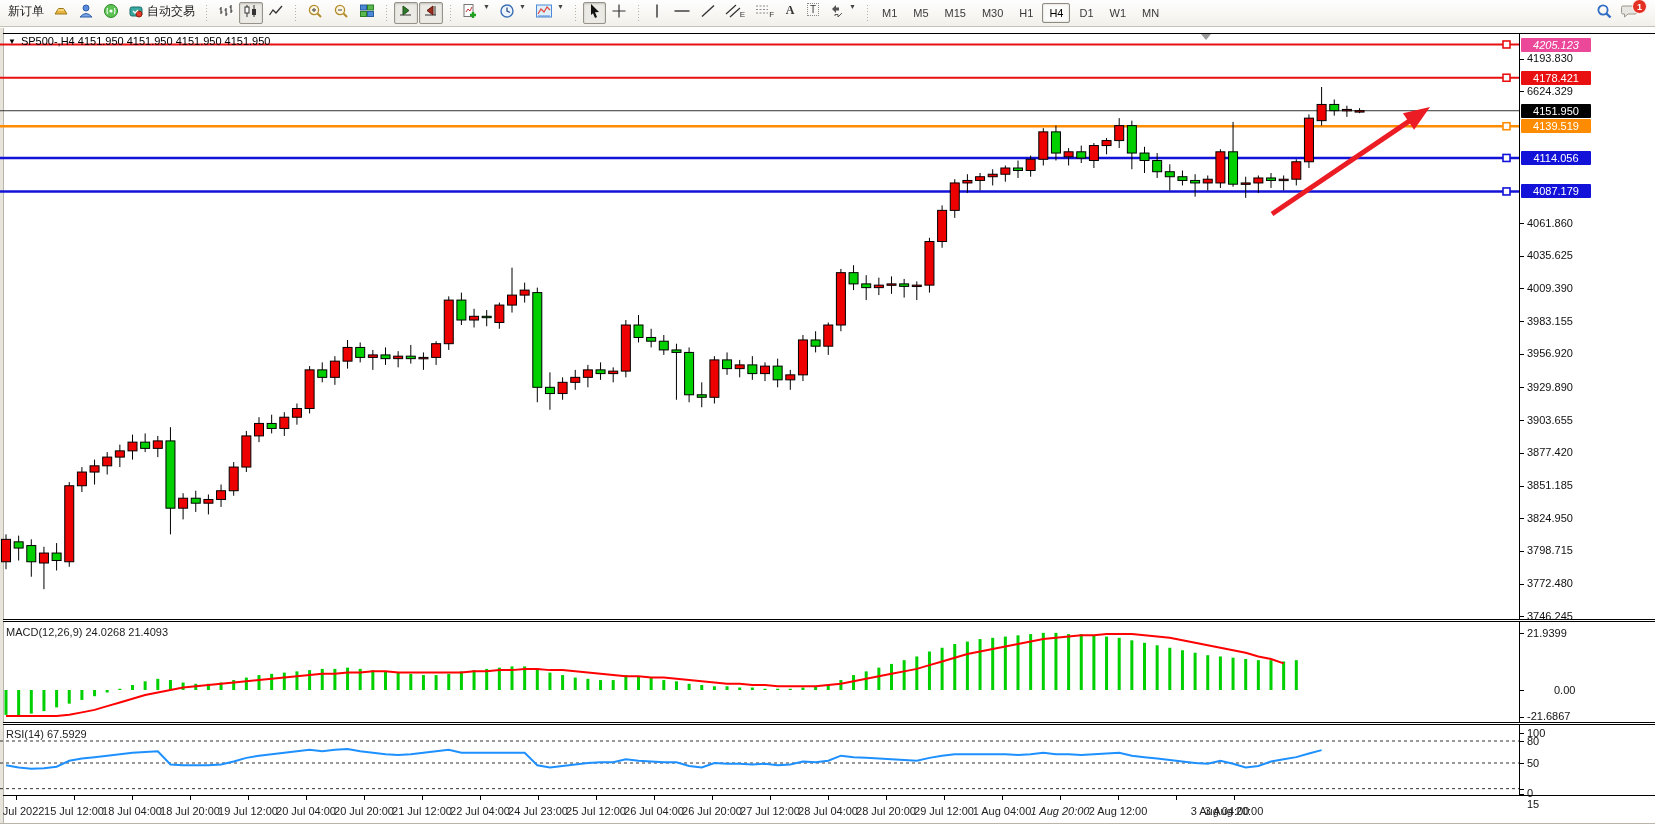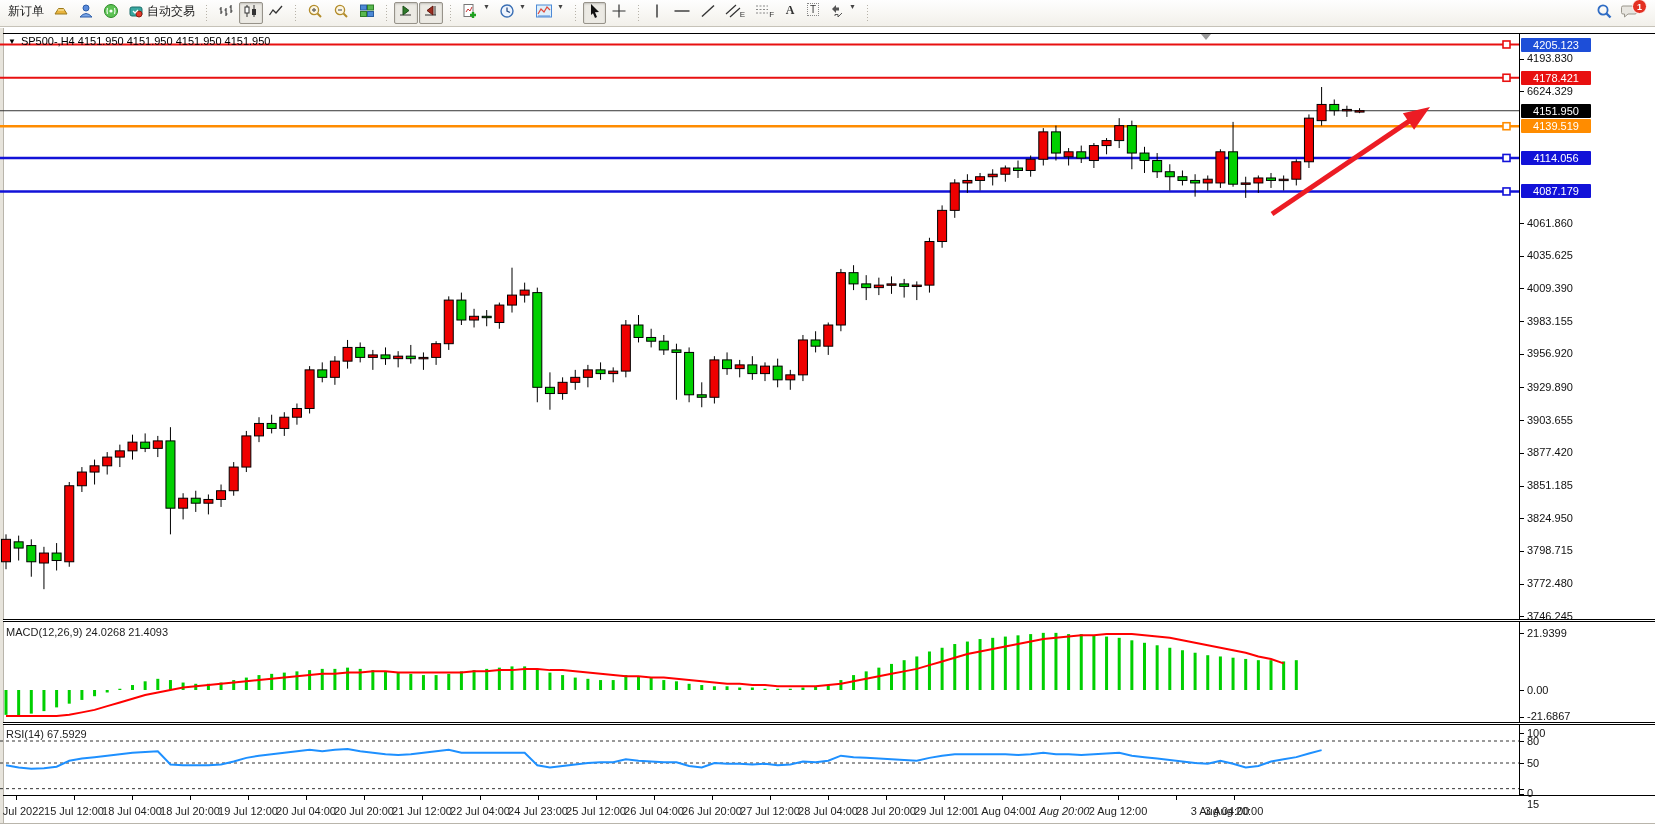--- a/index.html
+++ b/index.html
@@ -212,20 +212,31 @@
   </div>
   <div class="tb-btn">
     <svg width="16" height="16">
         <path d="M3,6 L7,2 L7,4.5 L10,4.5 L10,7.5 L7,7.5 L7,10 Z" fill="#555"></path>
         <path d="M13,10 L9,14 L9,11.5 L6,11.5 L6,13" fill="none" stroke="#555"></path>
       </svg>
     <span class="dd">▼</span>
   </div>
   <div class="tb-grip"></div>
 
+  <div id="tf-box" style="display:flex;gap:2px;">
+      <div class="tf-btn">M1</div>
+      <div class="tf-btn">M5</div>
+      <div class="tf-btn">M15</div>
+      <div class="tf-btn">M30</div>
+      <div class="tf-btn">H1</div>
+      <div class="tf-btn active">H4</div>
+      <div class="tf-btn">D1</div>
+      <div class="tf-btn">W1</div>
+      <div class="tf-btn">MN</div>
+    </div>
 
   <div class="right-group">
     <div class="tb-btn">
       <svg width="17" height="17">
           <circle cx="7" cy="7" r="4.6" fill="none" stroke="#2f6cc4" stroke-width="1.8"></circle>
           <path d="M10.5,10.5 L14.5,14.5" stroke="#2f6cc4" stroke-width="2.4"></path>
         </svg>
     </div>
     <div class="tb-btn notif" style="margin-right:8px;">
       <svg width="18" height="16">
@@ -623,30 +634,30 @@
       <div class="axis-tick" style="top:457.5px;"></div>
       <div class="axis-label" style="top:451.0px;">3851.185</div>
       <div class="axis-tick" style="top:490.2px;"></div>
       <div class="axis-label" style="top:483.7px;">3824.950</div>
       <div class="axis-tick" style="top:522.9px;"></div>
       <div class="axis-label" style="top:516.4px;">3798.715</div>
       <div class="axis-tick" style="top:555.6px;"></div>
       <div class="axis-label" style="top:549.1px;">3772.480</div>
       <div class="axis-tick" style="top:588.3px;"></div>
       <div class="axis-label" style="top:581.8px;">3746.245</div>
-      <div class="badge-label" style="top:9.5px;background:#1d4ed8;">4205.123</div>
+      <div class="badge-label" style="top:9.5px;background:#ec4899;font-style:italic;">4205.123</div>
       <div class="badge-label" style="top:42.8px;background:#e81010;">4178.421</div>
       <div class="badge-label" style="top:91.2px;background:#ff8c00;">4139.519</div>
       <div class="badge-label" style="top:123.0px;background:#1212d8;">4114.056</div>
       <div class="badge-label" style="top:156.4px;background:#1212d8;">4087.179</div>
       <div class="badge-label" style="top:75.7px;background:#000000;">4151.950</div>
       <div class="axis-tick" style="top:605.0px;"></div>
       <div class="axis-label" style="top:598.5px;">21.9399</div>
       <div class="axis-tick" style="top:662.0px;"></div>
-      <div class="axis-label" style="top:655.5px;">0.00</div>
+      <div class="axis-label" style="top:655.5px;margin-left:27px;">0.00</div>
       <div class="axis-tick" style="top:688.9px;"></div>
       <div class="axis-label" style="top:682.4px;">-21.6867</div>
       <div class="axis-tick" style="top:705.0px;"></div>
       <div class="axis-label" style="top:698.5px;">100</div>
       <div class="axis-tick" style="top:713.0px;"></div>
       <div class="axis-label" style="top:706.5px;">80</div>
       <div class="axis-tick" style="top:735.0px;"></div>
       <div class="axis-label" style="top:728.5px;">50</div>
       <div class="axis-tick" style="top:760.7px;"></div>
       <div class="axis-label" style="top:770px;">15</div>

